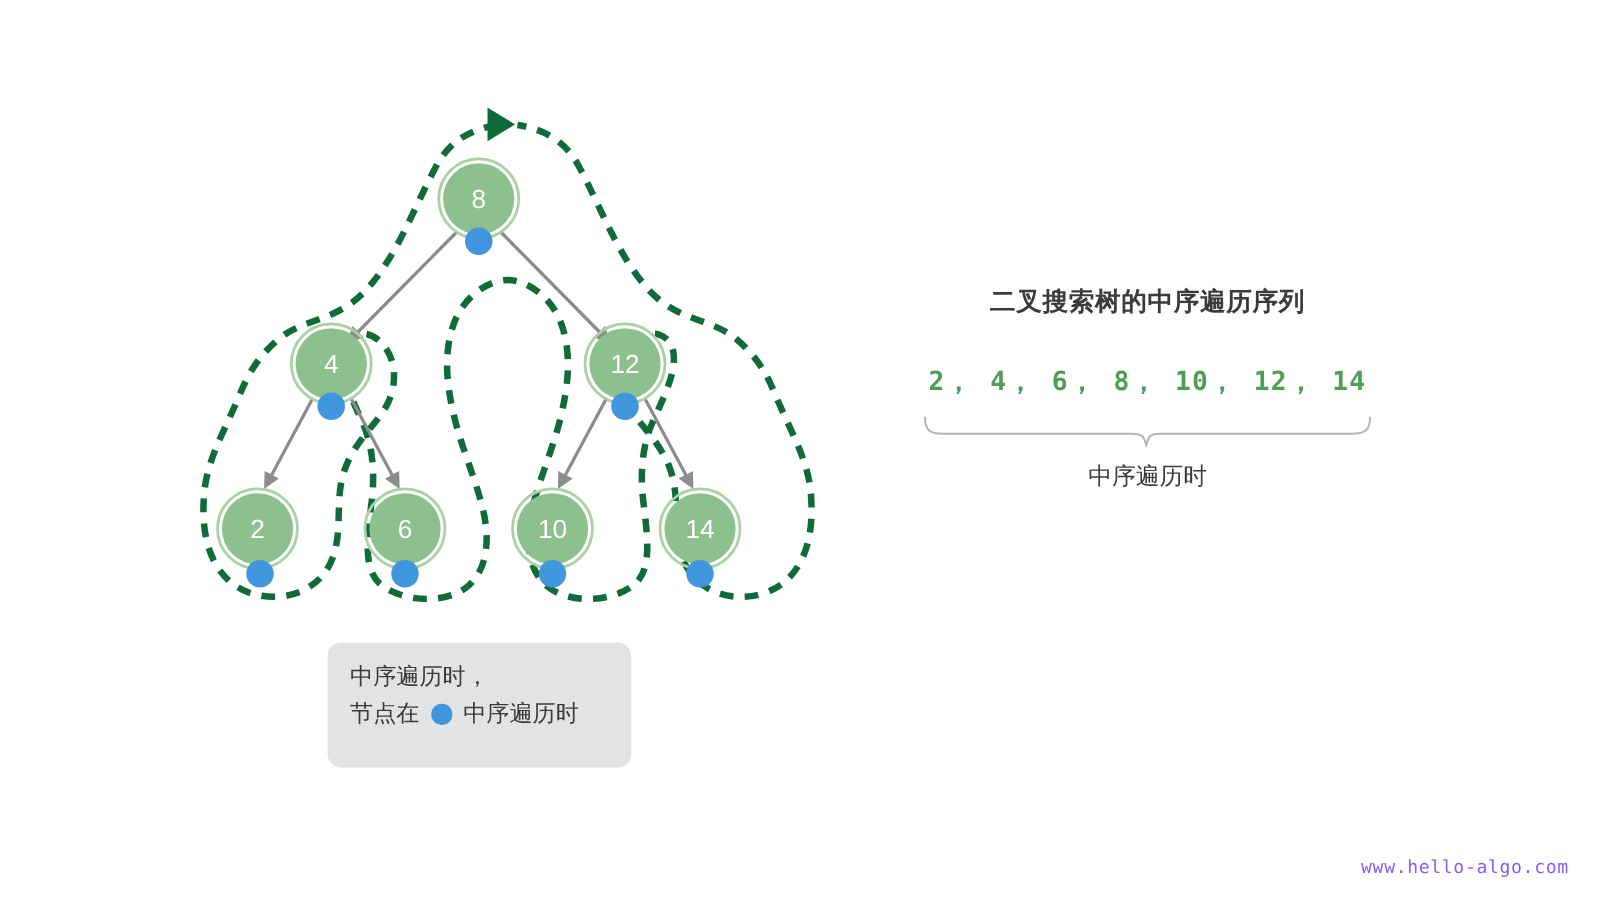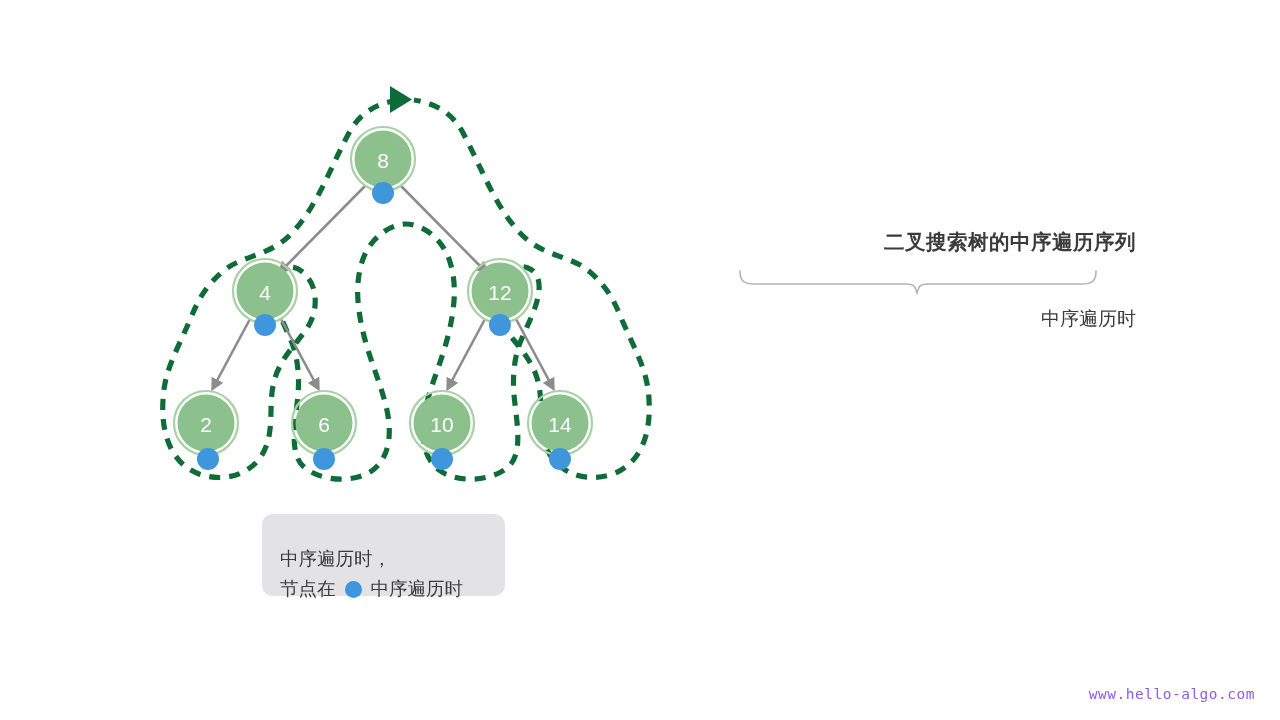--- a/index.html
+++ b/index.html
@@ -34,21 +34,21 @@
     text-anchor: middle;
     dominant-baseline: central;
   }
 
   
   #panel {
     position: absolute;
     left: 700px;
     top: 232px;
     width: 436px;
-    text-align: right;
+    text-align: center;
   }
   #panel-title {
     font-size: 20.5px;
     font-weight: bold;
     color: #3b3b3b;
     letter-spacing: 0.5px;
     line-height: 1;
     margin: 0;
   }
   #seq-row {
@@ -73,25 +73,25 @@
     color: #3b3b3b;
     line-height: 1;
   }
 
   
   #legend {
     position: absolute;
     left: 262px;
     top: 514px;
     width: 243px;
-    height: 82px;
+    height: 100px;
     background: #e3e3e5;
     border-radius: 11px;
     box-sizing: border-box;
-    padding: 30px 0 0 18px;
+    padding: 12px 0 0 18px;
   }
   #legend .line {
     font-size: 18.5px;
     color: #3b3b3b;
     line-height: 30px;
     white-space: nowrap;
     display: flex;
     align-items: center;
   }
   #legend .dot {
@@ -242,20 +242,21 @@
       <circle cx="208" cy="459" r="11"></circle>
       <circle cx="324" cy="459" r="11"></circle>
       <circle cx="442" cy="459" r="11"></circle>
       <circle cx="560" cy="459" r="11"></circle>
     </g>
   </svg>
 
   <div id="panel">
     <div id="panel-title">二叉搜索树的中序遍历序列</div>
 
+    <div id="seq-row">2， 4， 6， 8， 10， 12， 14</div>
 
     <div id="brace-wrap">
       <svg width="360" height="26" viewBox="0 0 360 26">
         <path d="M 2,2
                  C 2,12 6,15 16,15
                  L 168,15
                  C 176,15 177,17 179,24
                  C 181,17 182,15 190,15
                  L 344,15
                  C 354,15 358,12 358,2" fill="none" stroke="#b4b4b4" stroke-width="1.6" stroke-linecap="round"></path>

